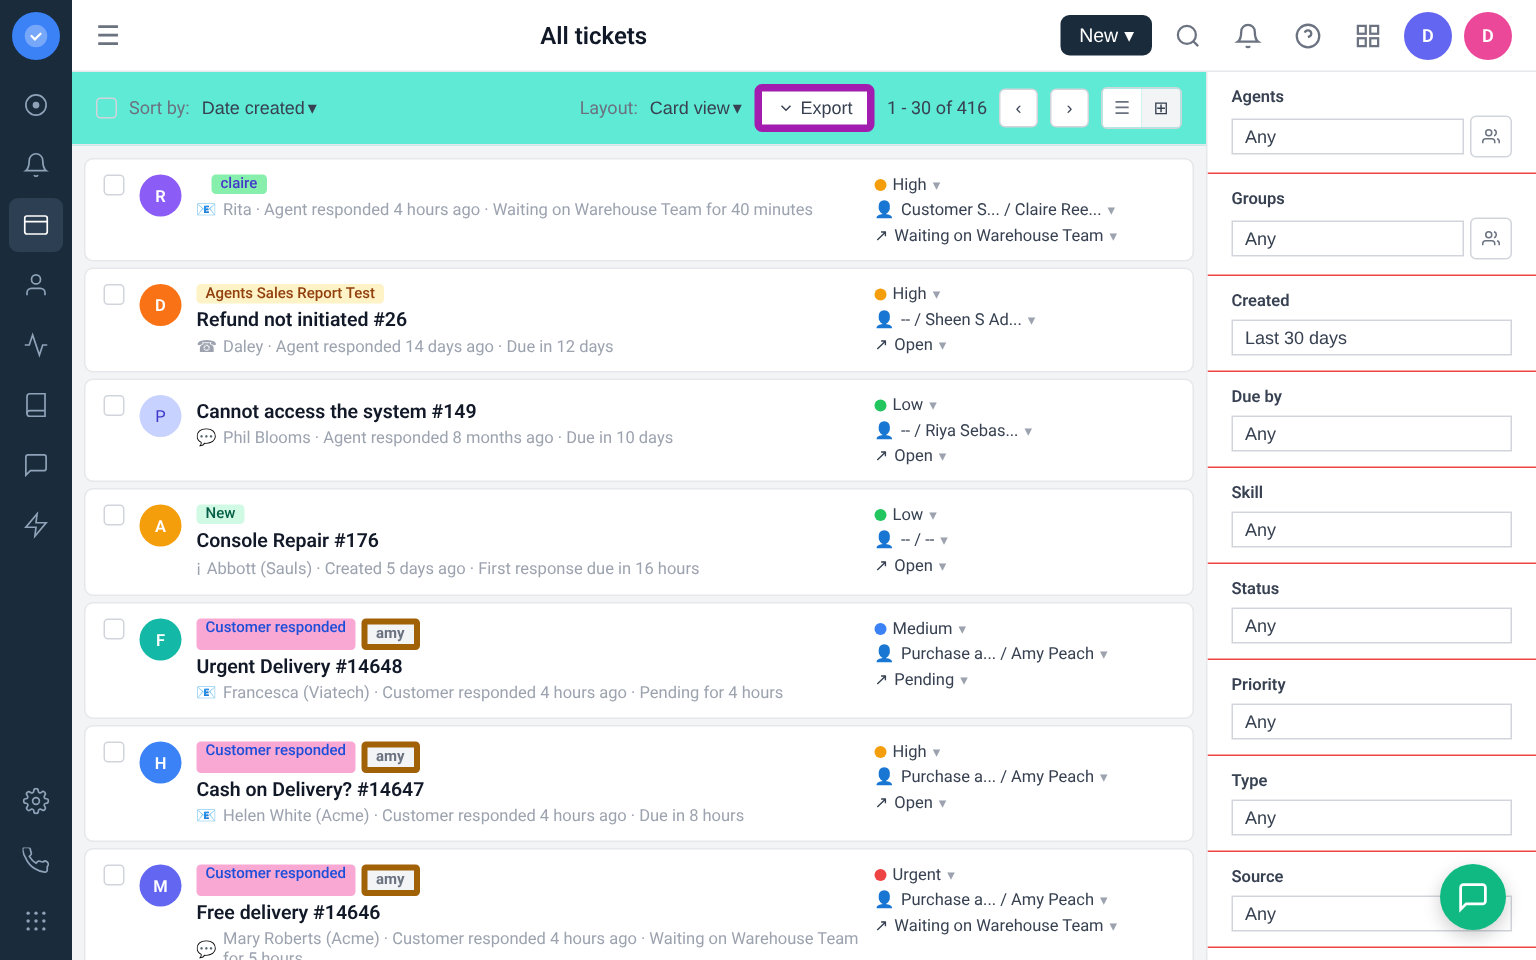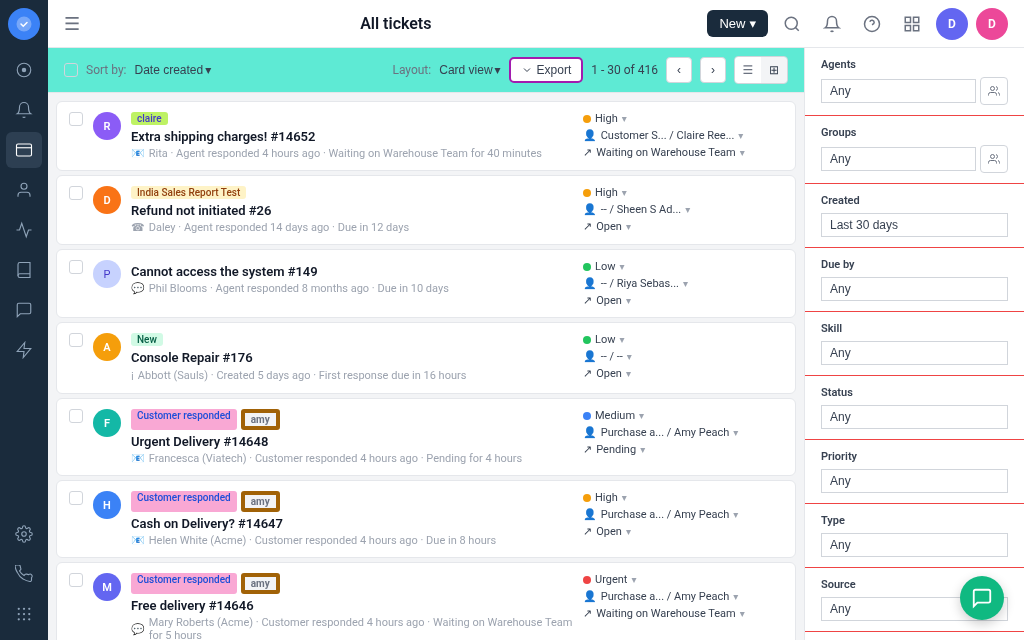--- a/index.html
+++ b/index.html
@@ -162,21 +162,21 @@
       color: #374151;
       font-size: 12px;
       cursor: pointer;
       display: flex;
       align-items: center;
       gap: 2px;
       font-weight: 500;
     }
     .export-btn {
       background: #fff;
-      border: 2px solid #a21caf;
+      border: 5px solid #a21caf;
       border-radius: 5px;
       padding: 4px 10px;
       font-size: 12px;
       cursor: pointer;
       color: #374151;
       display: flex;
       align-items: center;
       gap: 4px;
     }
     .pagination-info { font-size: 12px; color: #374151; }
@@ -232,21 +232,21 @@
       flex: 1;
       min-width: 0;
     }
     .ticket-tags { display: flex; gap: 4px; margin-bottom: 4px; flex-wrap: wrap; }
     .tag {
       font-size: 10px;
       padding: 1px 6px;
       border-radius: 3px;
       font-weight: 500;
     }
-    .tag-claire { background: #bef264; color: #4338ca; }
+    .tag-claire { background: #86efac; color: #4338ca; margin-left: 10px; }
     .tag-india { background: #fef3c7; color: #92400e; }
     .tag-new { background: #d1fae5; color: #065f46; }
     .tag-customer { background: #f9a8d4; color: #1d4ed8; }
     .tag-amy { background: #f3f4f6; color: #6b7280; border: 4px solid #a16207; font-weight: bold; }
     .ticket-title {
       font-size: 13px;
       font-weight: 600;
       color: #111827;
       margin-bottom: 3px;
       white-space: nowrap;
@@ -555,21 +555,20 @@
 
       <div class="ticket-list">
 
         <div class="ticket-card">
           <div class="checkbox"></div>
           <div class="ticket-avatar av-purple">R</div>
           <div class="ticket-card-left">
             <div class="ticket-tags">
               <span class="tag tag-claire">claire</span>
             </div>
-            <div class="ticket-title">Extra shipping charges! #14652</div>
             <div class="ticket-meta">
               <span>📧</span>
               Rita · Agent responded 4 hours ago · Waiting on Warehouse Team for 40 minutes
             </div>
           </div>
           <div class="ticket-card-right">
             <div class="ticket-attr">
               <span class="dot dot-high"></span>
               <span>High</span>
               <span class="chevron">▾</span>
@@ -585,21 +584,21 @@
               <span class="chevron">▾</span>
             </div>
           </div>
         </div>
 
         <div class="ticket-card">
           <div class="checkbox"></div>
           <div class="ticket-avatar av-orange">D</div>
           <div class="ticket-card-left">
             <div class="ticket-tags">
-              <span class="tag tag-india">India Sales Report Test</span>
+              <span class="tag tag-india">Agents Sales Report Test</span>
             </div>
             <div class="ticket-title">Refund not initiated #26</div>
             <div class="ticket-meta">
               <span>☎</span>
               Daley · Agent responded 14 days ago · Due in 12 days
             </div>
           </div>
           <div class="ticket-card-right">
             <div class="ticket-attr">
               <span class="dot dot-high"></span>

